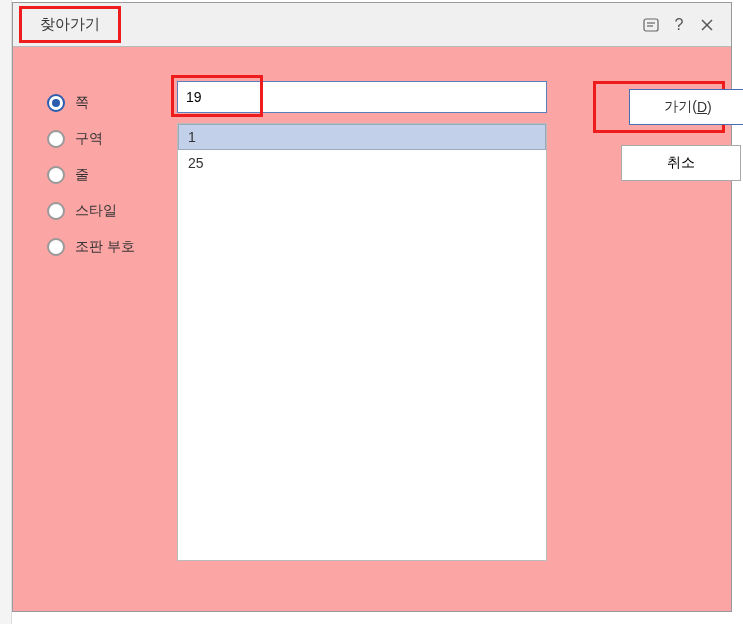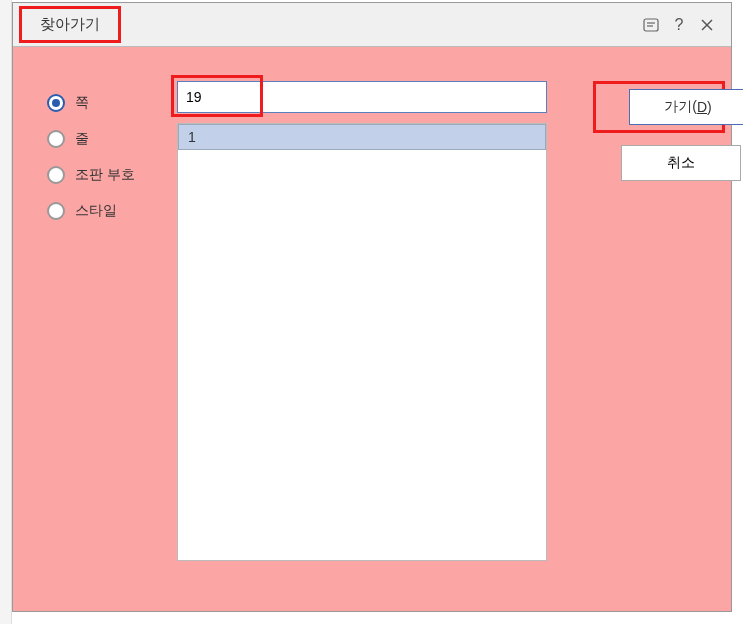--- a/index.html
+++ b/index.html
@@ -207,39 +207,44 @@
 
     <div class="left-col">
       <div class="radio-row">
         <span class="radio-circle selected">
             <span class="radio-dot"></span>
           </span>
         <span class="radio-label">쪽</span>
       </div>
       <div class="radio-row">
         <span class="radio-circle"></span>
+        <span class="radio-label">구역</span>
+      </div>
+      <div class="radio-row">
+        <span class="radio-circle"></span>
         <span class="radio-label">줄</span>
       </div>
       <div class="radio-row">
         <span class="radio-circle"></span>
+        <span class="radio-label">스타일</span>
+      </div>
+      <div class="radio-row">
+        <span class="radio-circle"></span>
         <span class="radio-label">조판 부호</span>
-      </div>
-      <div class="radio-row">
-        <span class="radio-circle"></span>
-        <span class="radio-label">스타일</span>
       </div>
     </div>
 
     <div class="center-col">
       <div class="input-wrap">
         <input class="page-input" type="text" value="19" style="">
         <div class="input-red-box"></div>
       </div>
       <div class="list-box">
         <div class="list-item selected">1</div>
+        <div class="list-item">25</div>
       </div>
     </div>
 
     <div class="right-col">
       <div class="btn-red-wrap">
         <div class="btn primary">
           <span>가기(</span>
             <span class="underline">D</span>
             <span>)</span>
         </div>

